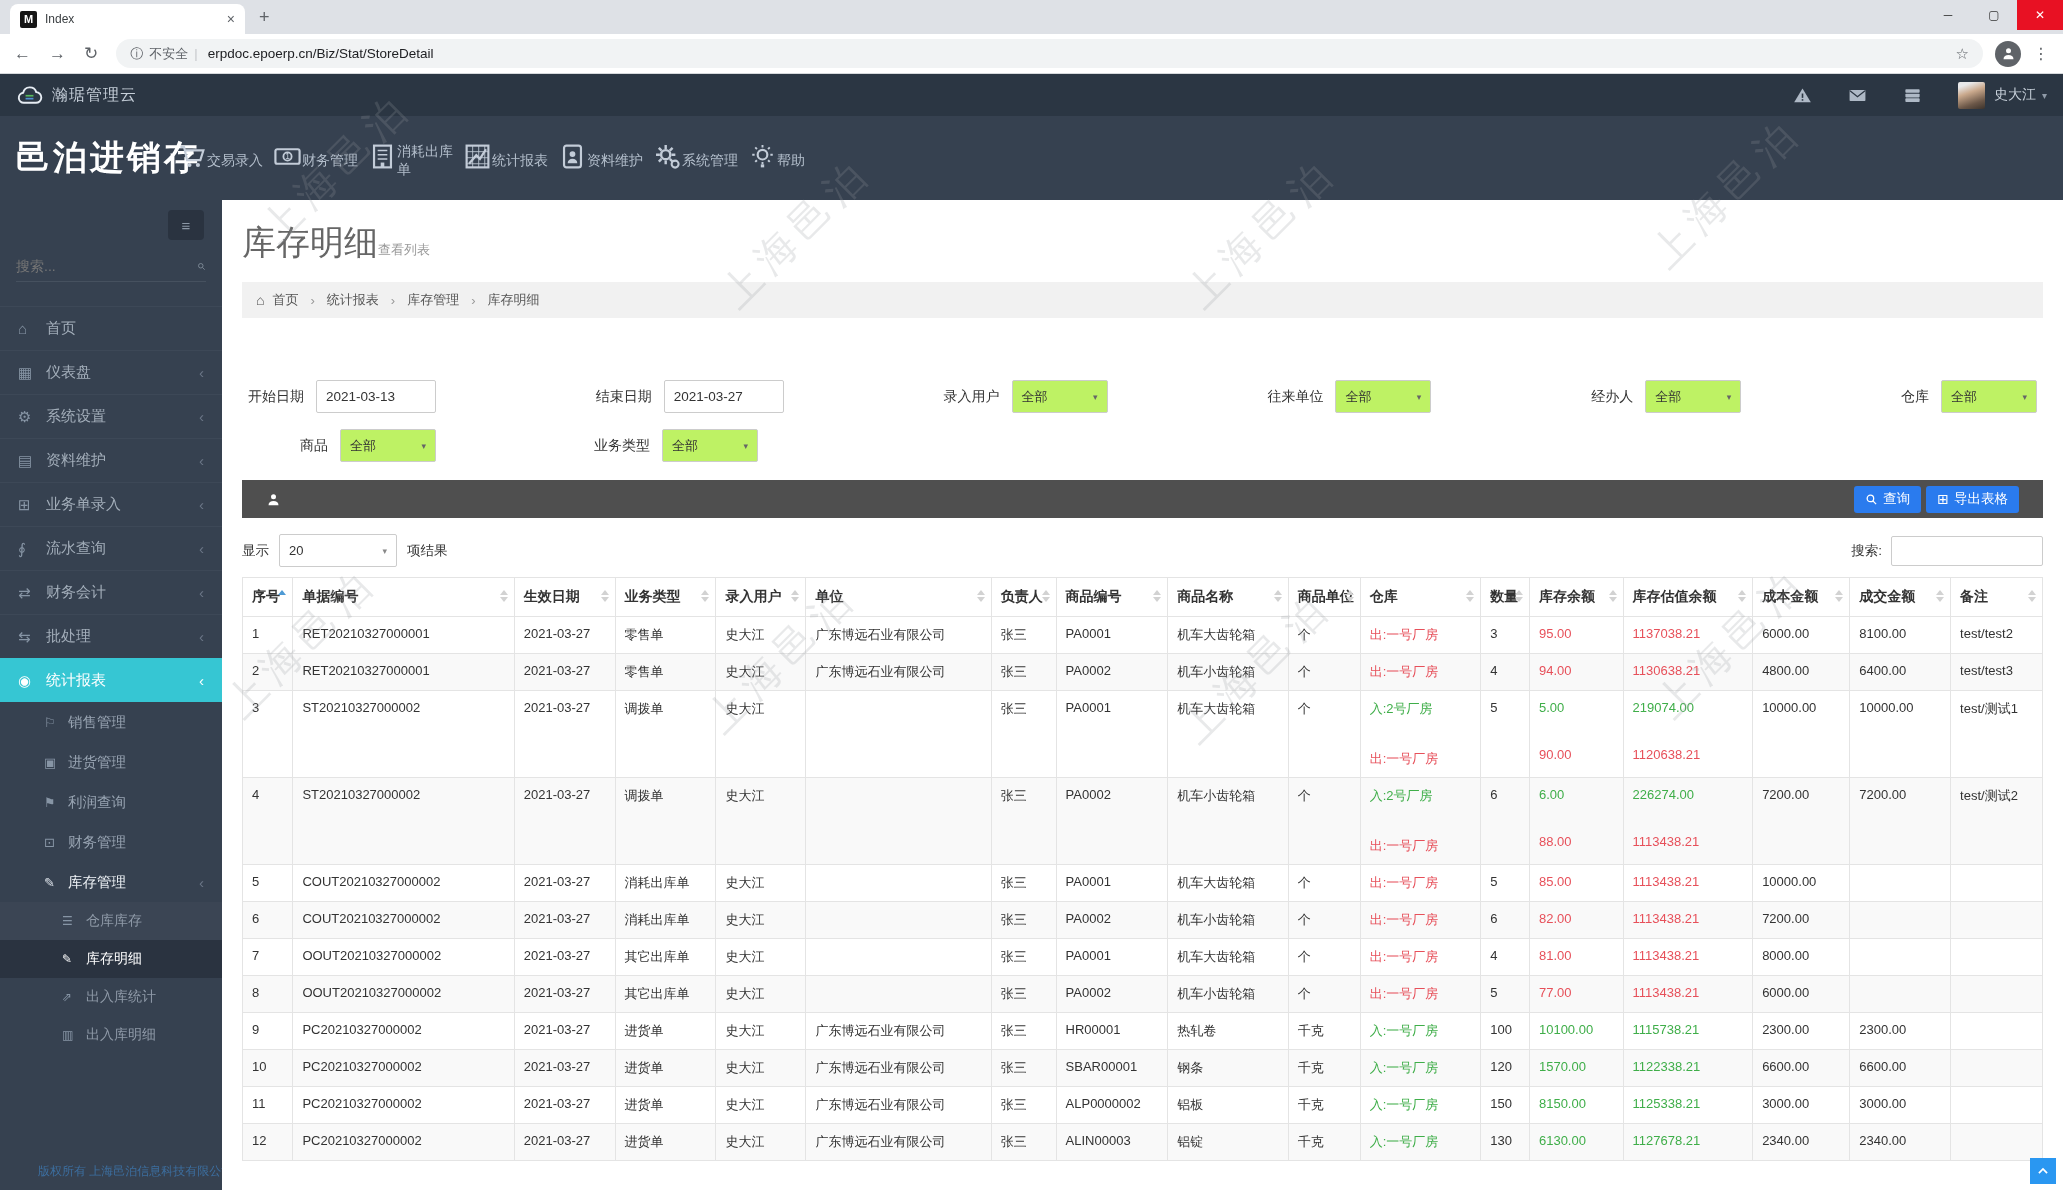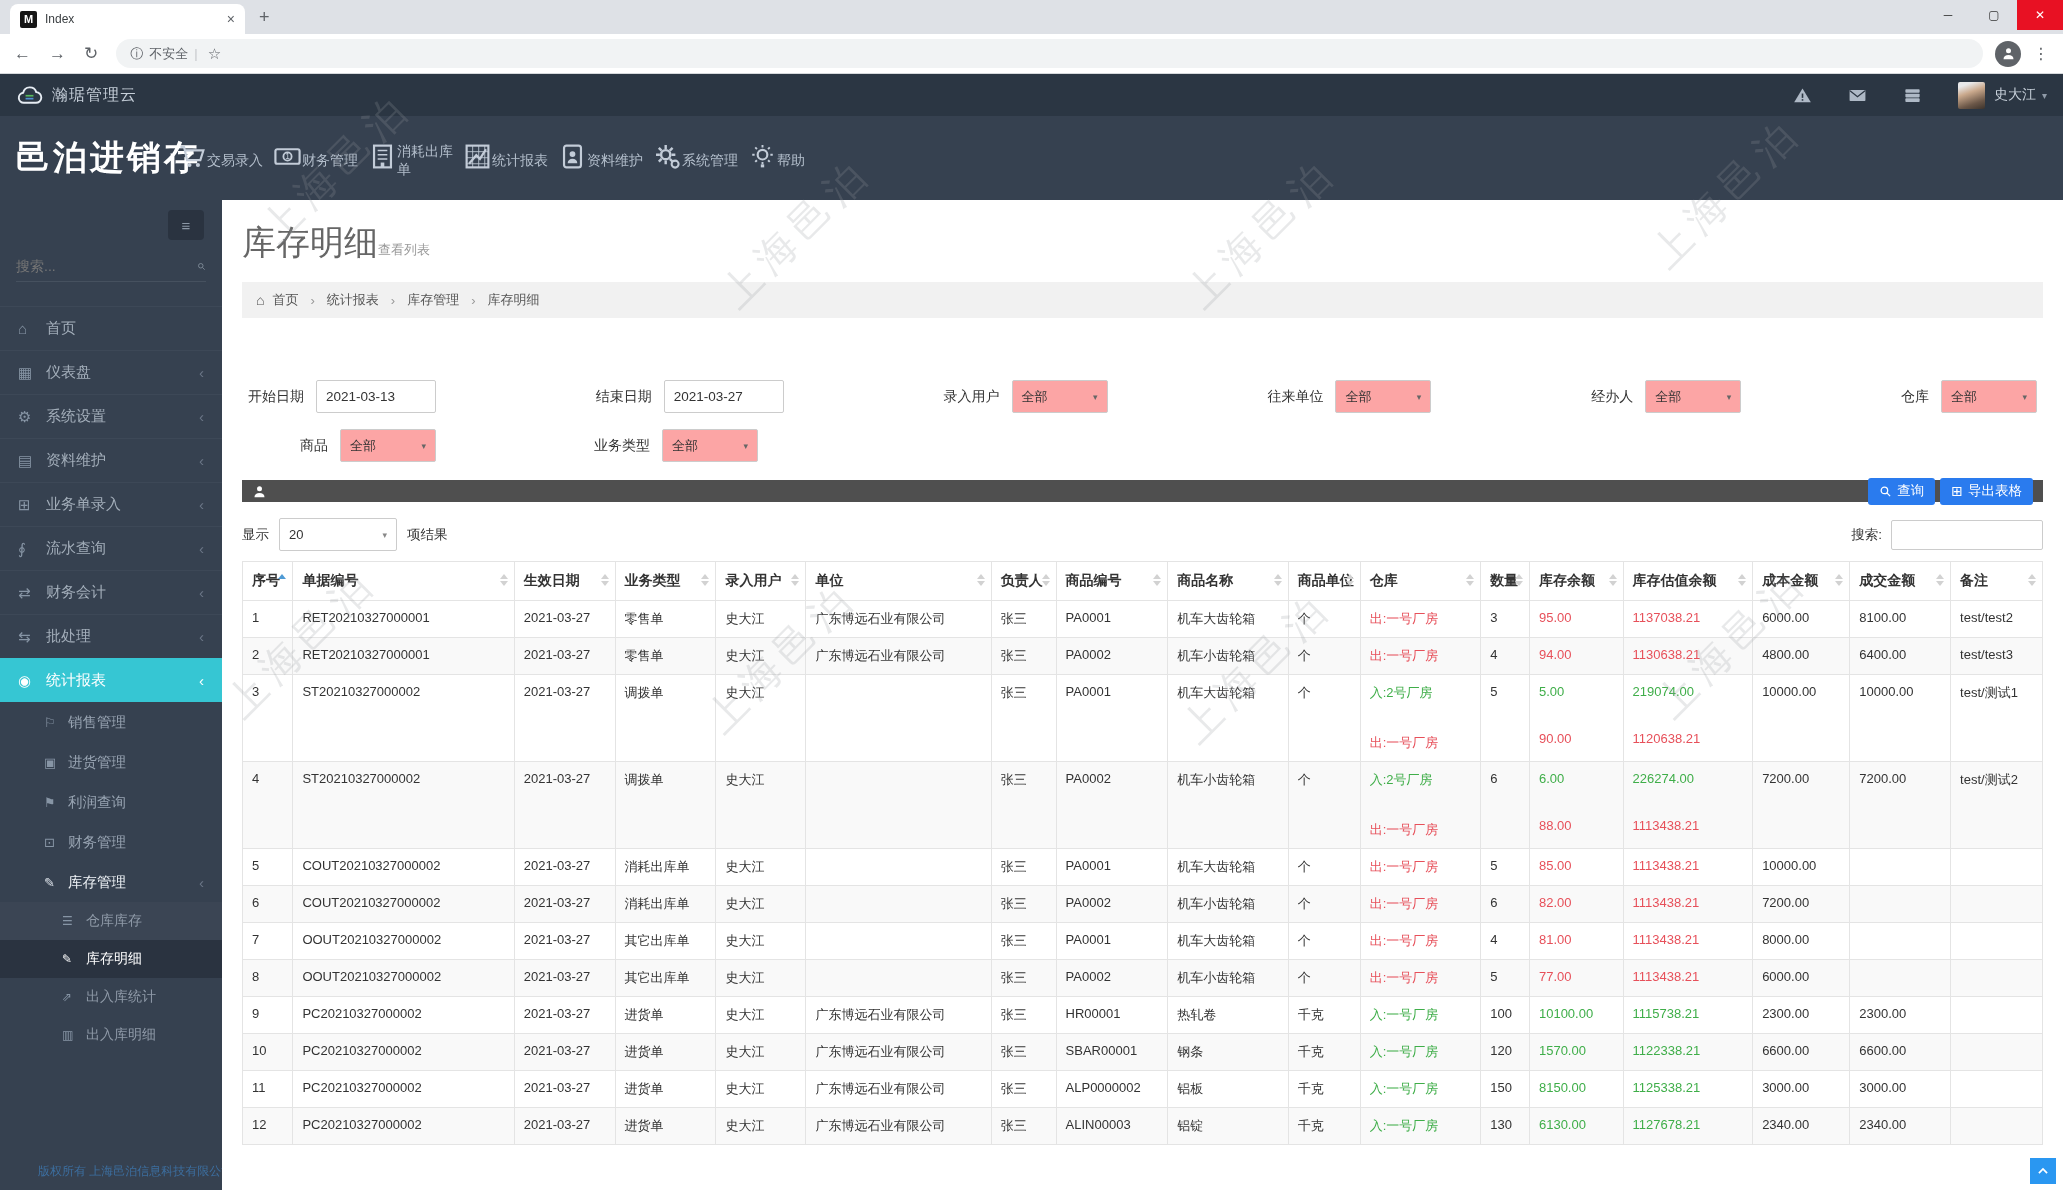--- a/index.html
+++ b/index.html
@@ -85,25 +85,25 @@
 
   
   .filters { padding:22px 26px 4px 26px; }
   .frow { display:flex; align-items:center; }
   .frow1 { justify-content:space-between;margin-top:40px; }
   .frow2 { margin-top:16px; padding-left:52px; }
   .frow2 .fgroup + .fgroup { margin-left:158px; }
   .fgroup { display:flex; align-items:center; }
   .flabel { font-size:14px; color:#333; margin-right:12px; white-space:nowrap; }
   .finput { width:120px; height:33px; border:1px solid #ccc; border-radius:2px; padding:0 9px; font-size:13.5px; color:#333; font-family:inherit; background:#fff; }
-  .fselect { width:96px; height:33px; border:1px solid #ccc; border-radius:2px; background:#fca5a5; display:flex; align-items:center; justify-content:space-between; padding:0 9px; font-size:13px; color:#333; cursor:pointer; }
+  .fselect { width:96px; height:33px; border:1px solid #ccc; border-radius:2px; background:#bef264; display:flex; align-items:center; justify-content:space-between; padding:0 9px; font-size:13px; color:#333; cursor:pointer; }
   .fselect .car { font-size:9px; color:#666; }
 
   
-  .actionbar { margin:14px 20px 0 20px; background:#4f4f4f; height:22px; display:flex; align-items:center; padding:0 10px; }
+  .actionbar { margin:14px 20px 0 20px; background:#4f4f4f; height:38px; display:flex; align-items:center; padding:0 24px; }
   .actionbar .person { color:#fff; display:flex; }
   .actionbar .person svg { width:15px; height:15px; }
   .act-btns { margin-left:auto; display:flex; }
   .btn { background:#2a7bee; color:#fff; font-size:13.5px; height:27px; padding:0 11px; border:none; border-radius:3px; display:flex; align-items:center; margin-left:5px; cursor:pointer; font-family:inherit; }
   .btn svg { width:13px; height:13px; margin-right:5px; }
   .btn .bg { font-size:14px; margin-right:5px; }
 
   
   .listctl { margin:16px 20px 10px 20px; display:flex; align-items:center; }
   .lc-left { display:flex; align-items:center; font-size:13.5px; color:#333; }
@@ -226,20 +226,21 @@
   </div>
 </div>
 <div class="btoolbar">
   <span class="bicon">←</span>
   <span class="bicon">→</span>
   <span class="bicon">↻</span>
   <div class="omnibox">
     <span class="omni-info">ⓘ</span>
     <span>不安全</span>
     <span class="omni-div">|</span>
+    <span class="omni-url">erpdoc.epoerp.cn/Biz/Stat/StoreDetail</span>
     <span class="omni-star">☆</span>
   </div>
   <span class="bavatar">
       <svg>
         <use href="#i-person"></use>
       </svg>
     </span>
   <span class="bmore">⋮</span>
 </div>
 

